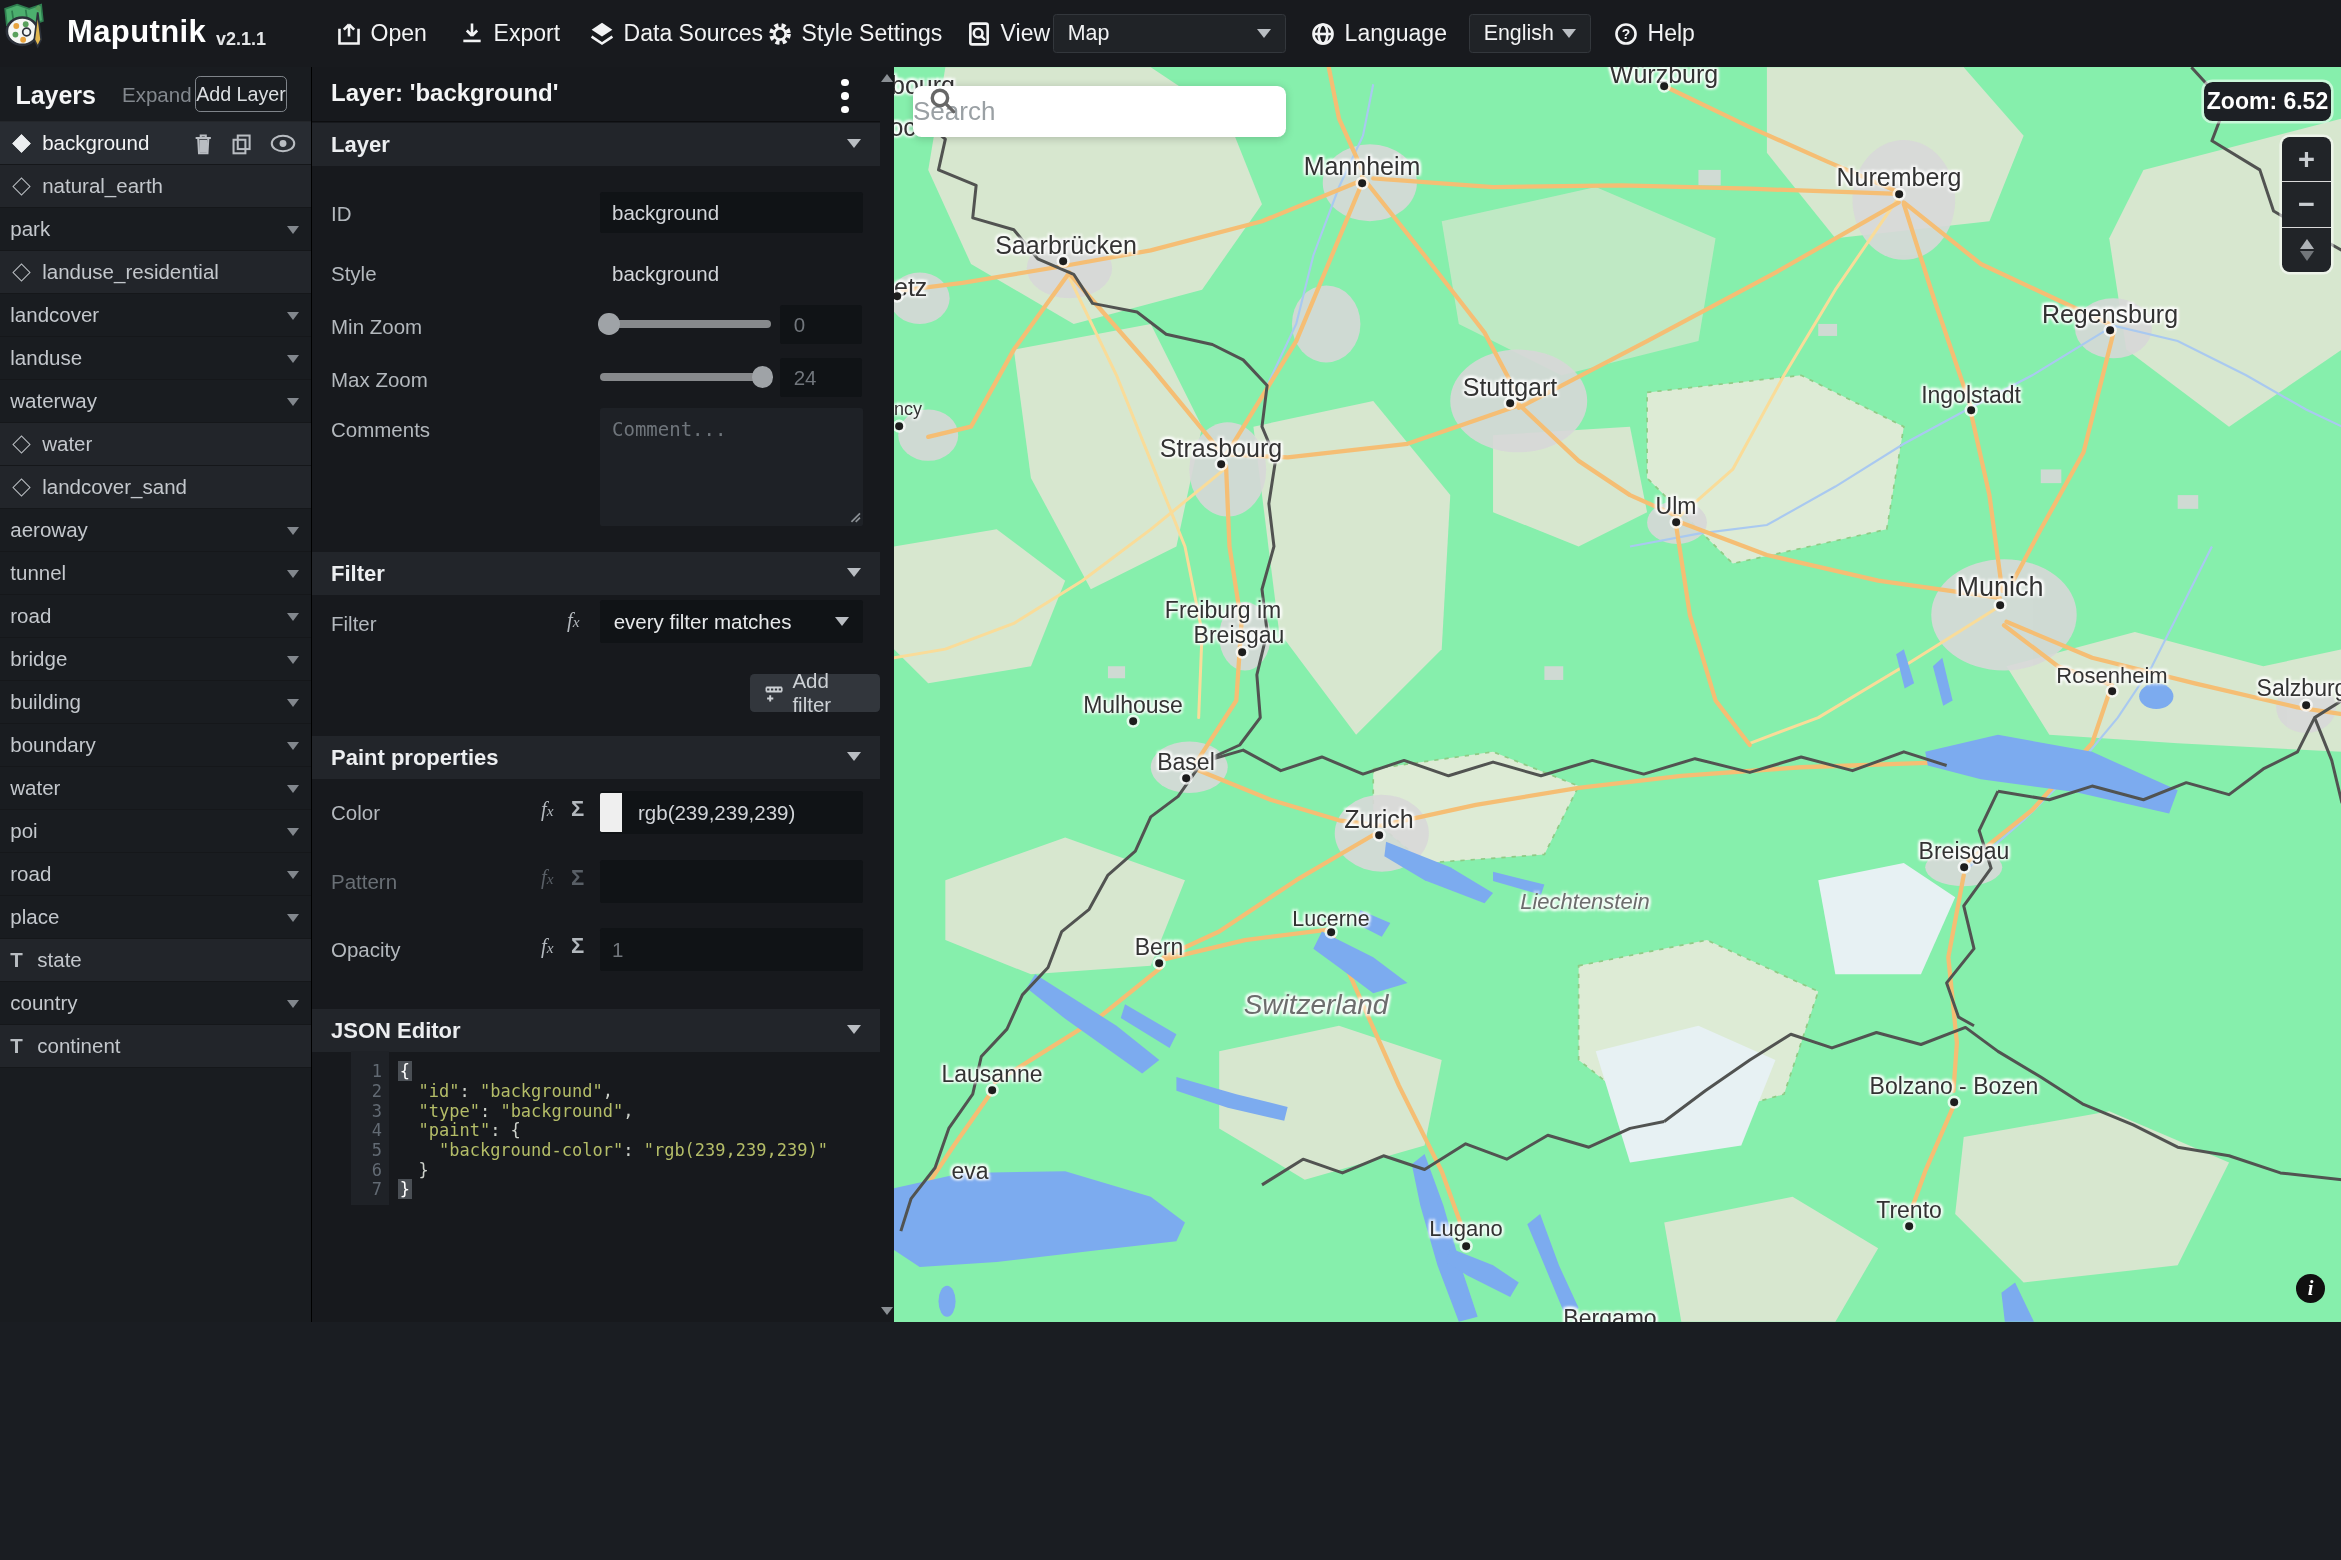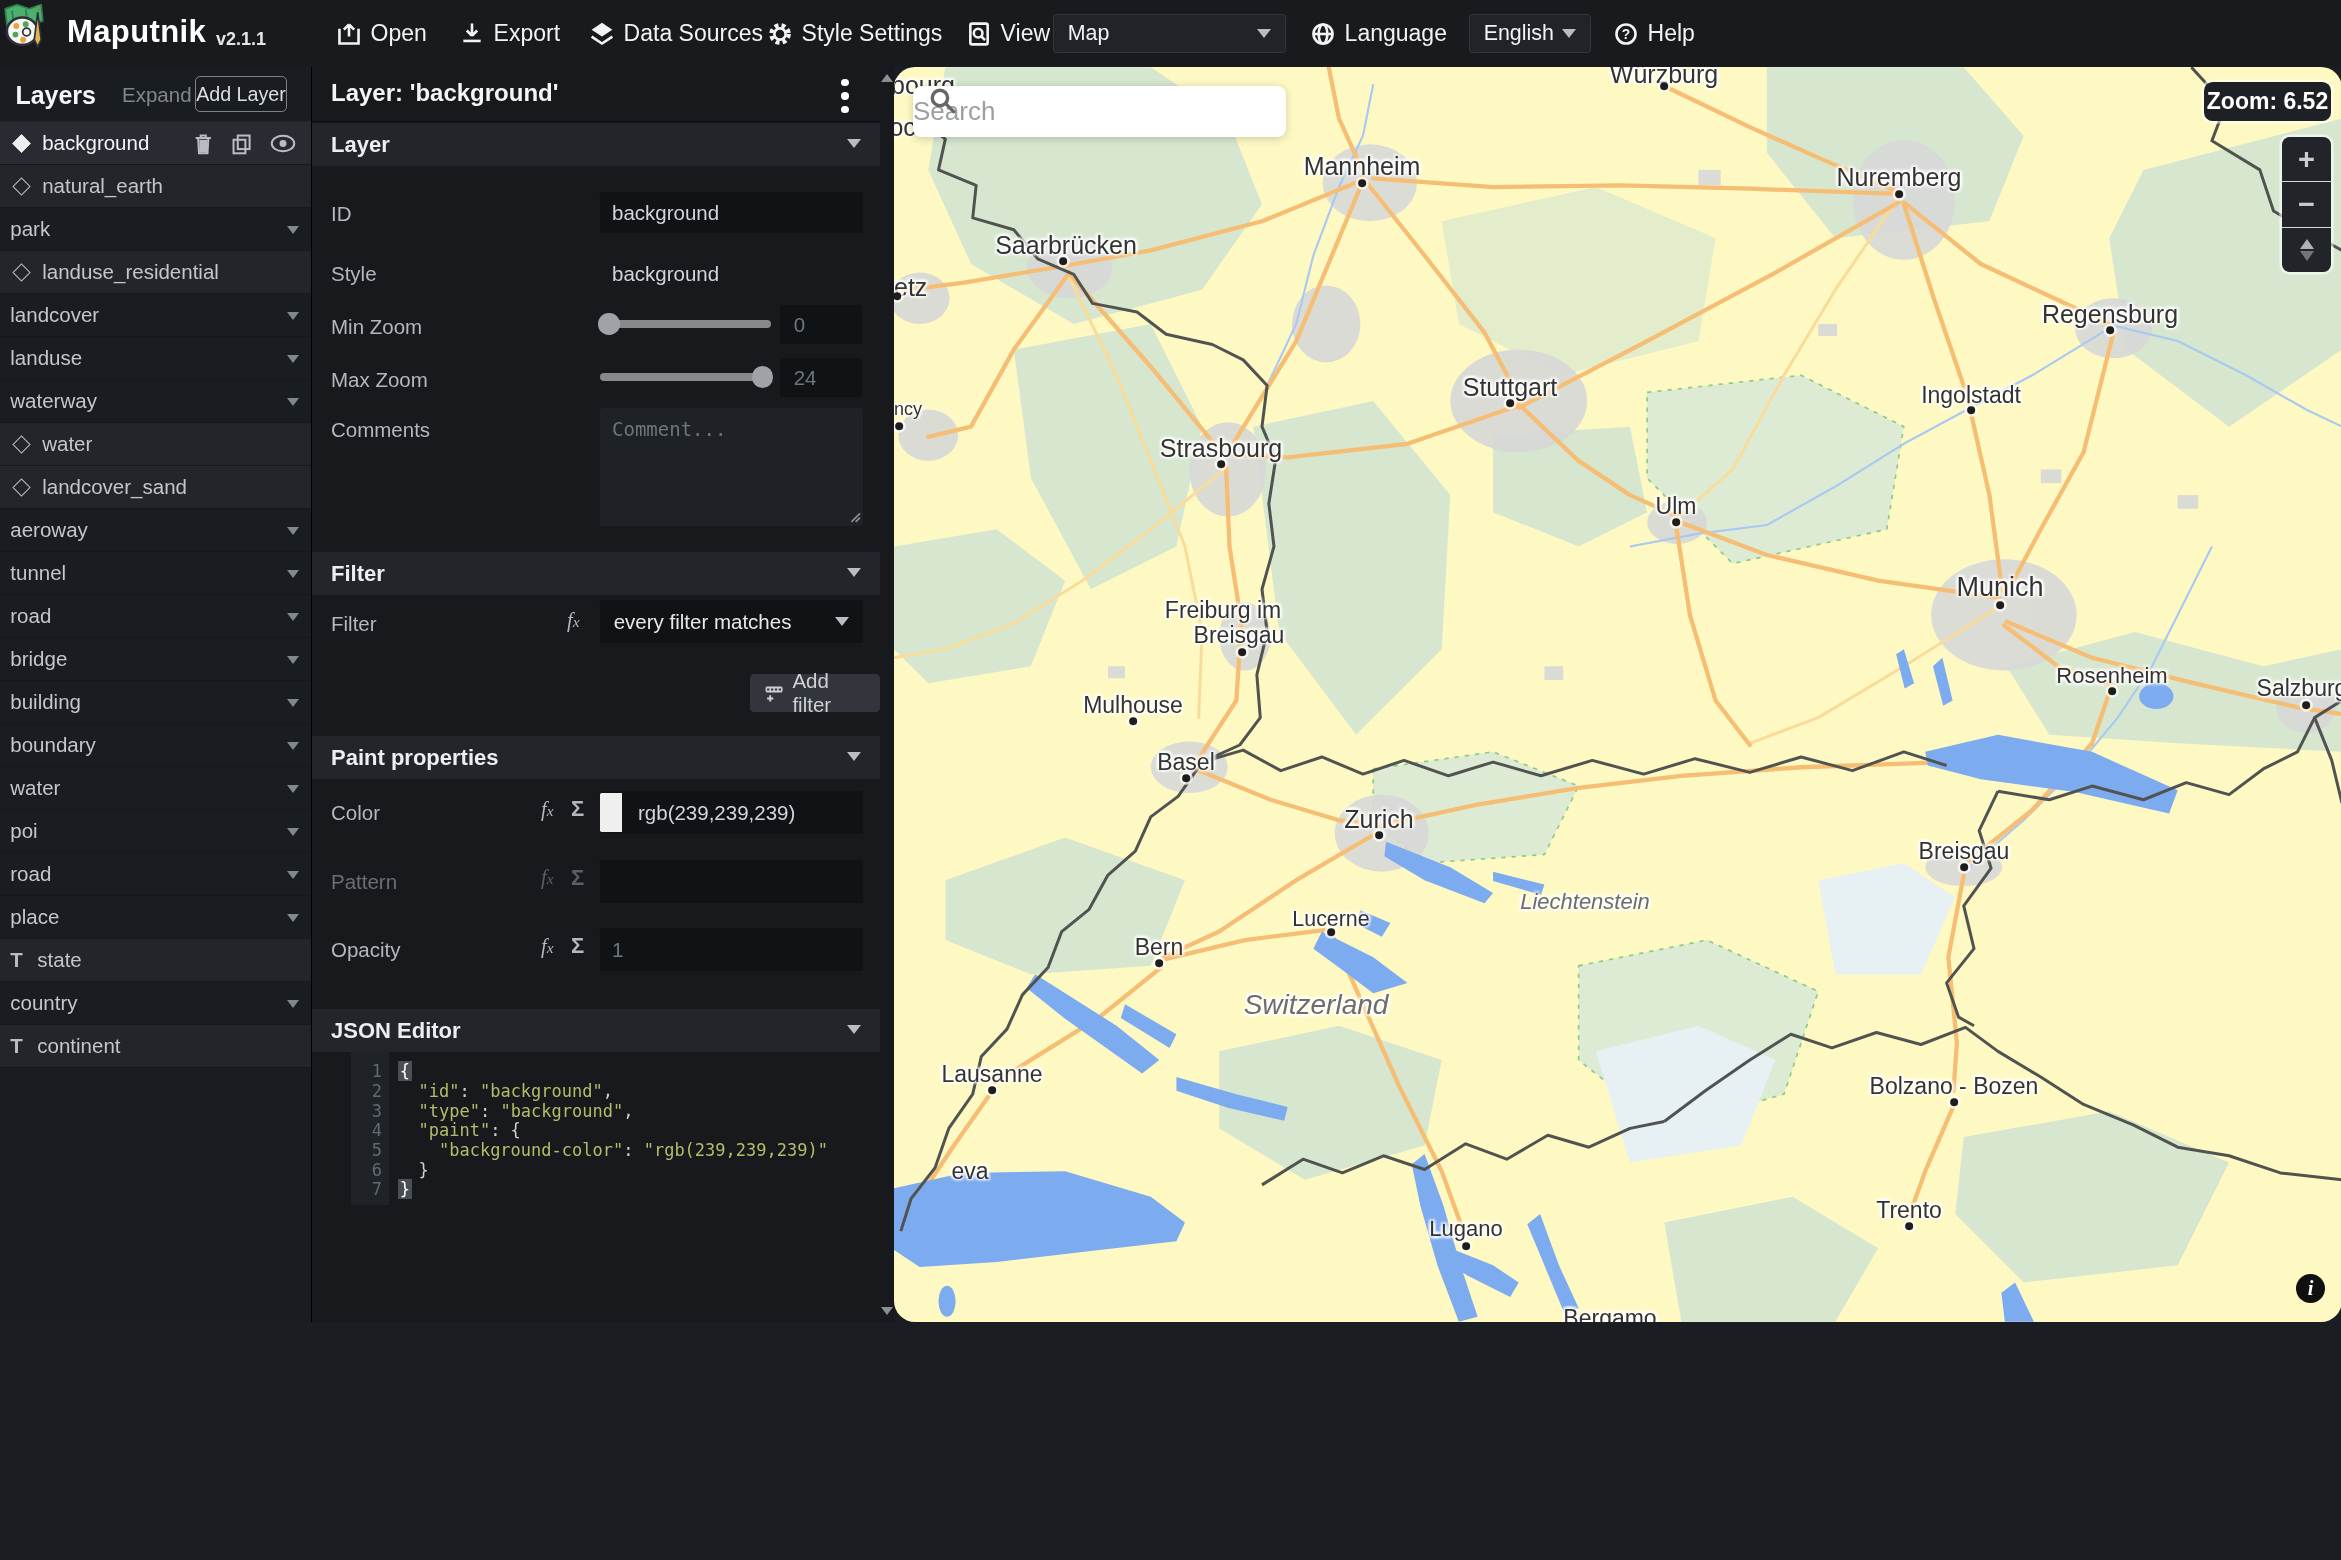--- a/index.html
+++ b/index.html
@@ -91,22 +91,22 @@
   .brace-hl { background:#4a4f55; color:#fff; padding:0 1.7px; }
 
   
   .vscroll { position:absolute; left:880px; top:67px; width:13.7px; height:1255px; background:#17191d; z-index:21; }
   .vscroll .arr { position:absolute; left:0.9px; width:0; height:0; border-left:6px solid transparent;
                   border-right:6px solid transparent; }
   .vscroll .up { top:6.8px; border-bottom:8.6px solid #8a8f94; }
   .vscroll .dn { bottom:6.8px; border-top:8.6px solid #8a8f94; }
 
   
-  .map { position:absolute; left:894px; top:67px; width:1448px; height:1255px; background:#fef9c3;
-         overflow:hidden; z-index:10;border-radius:21px; }
+  .map { position:absolute; left:894px; top:67px; width:1448px; height:1255px; background:#86efac;
+         overflow:hidden; z-index:10; }
   .map svg { position:absolute; left:0; top:0; }
   .map-label { position:absolute; transform:translate(-50%,-50%); color:#333; white-space:nowrap;
                text-shadow:-1.7px -1.7px 2.6px #fff, 1.7px -1.7px 2.6px #fff, -1.7px 1.7px 2.6px #fff, 1.7px 1.7px 2.6px #fff, 0 0 3.4px #fff;
                pointer-events:none; }
   .map-label.left { transform:translate(0,-50%); }
   .map-label.kind-region, .map-label.kind-country { font-style:italic; color:#6d6d6d; }
   .map-dot { position:absolute; width:7.7px; height:7.7px; border-radius:50%; background:#1d1d1d;
              transform:translate(-50%,-50%); box-shadow:0 0 0 2.6px rgba(255,255,255,.75); pointer-events:none; }
   .search-wrap { position:absolute; left:19px; top:19px; width:373px; height:51px; background:#fff;
                  border-radius:8.6px; box-shadow:0 1.7px 8.6px rgba(0,0,0,.18); display:flex; align-items:center; }

